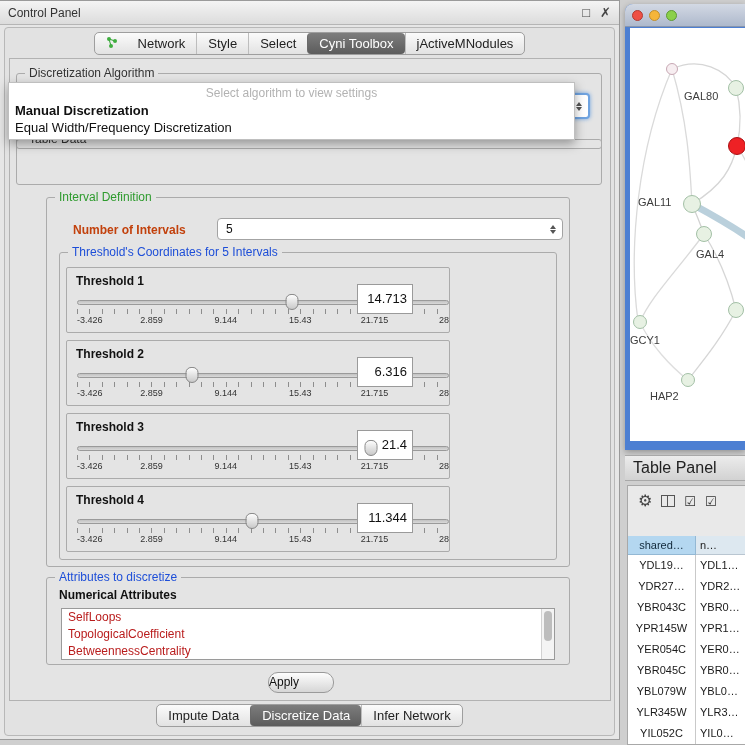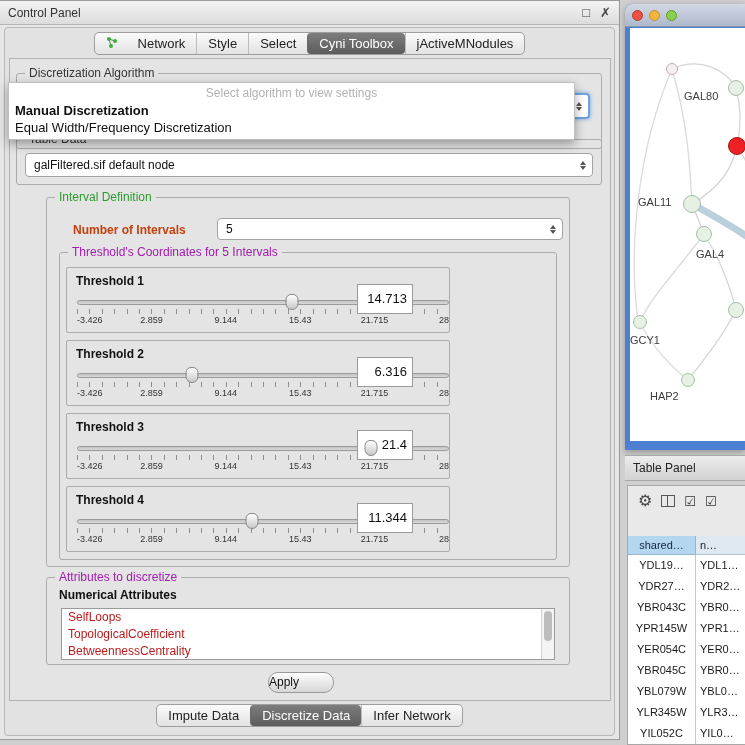--- a/index.html
+++ b/index.html
@@ -31,21 +31,21 @@
     border-left:1px solid #bdbdbd; cursor:default; white-space:nowrap; }
   .tab:first-child { border-left:none; }
   .tab.active { background:linear-gradient(#7d7d7d,#5c5c5c); color:#fff;
     border-left:1px solid #6a6a6a; border-radius:4px; }
 
   
   .group { position:absolute; border:1px solid #ababab; border-radius:3px; }
   .group-title { position:absolute; top:-8px; left:8px; background:#e4e4e4; padding:0 4px;
     font-size:12px; color:#333; white-space:nowrap; }
   .gt-green { color:#2e9b2e; }
-  .gt-blue  { color:#a21caf; }
+  .gt-blue  { color:#1d4ed8; }
 
   
   .combo { position:absolute; background:#fff; border:1px solid #a3a3a3; border-radius:4px;
     display:flex; align-items:center; font-size:12px; color:#111; padding-left:8px; }
   .combo.focused { border:2px solid #6fa3e0; box-shadow:0 0 4px #6fa3e0; }
   .combo-arrows { margin-left:auto; width:16px; display:flex; flex-direction:column;
     align-items:center; justify-content:center; gap:1px; padding-right:3px; }
   .arr-up { width:0; height:0; border:3px solid transparent; border-bottom:4px solid #555; }
   .arr-dn { width:0; height:0; border:3px solid transparent; border-top:4px solid #555; }
 
@@ -107,21 +107,21 @@
   .net-canvas { position:absolute; left:5px; top:24px; right:0; bottom:9px; background:#fff; overflow:hidden; }
   .net-canvas svg { position:absolute; left:0; top:0; }
   .net-node { position:absolute; border-radius:50%; border:1px solid #9bbfa0; }
   .net-label { position:absolute; font-size:11px; color:#3c3c3c;
     text-shadow:0 0 2px #fff; white-space:nowrap; }
 
   
   .tp-header { position:absolute; left:625px; top:455px; width:120px; height:26px;
     background:linear-gradient(#ececec,#d2d2d2); border-top:1px solid #a8a8a8;
     border-bottom:1px solid #a8a8a8; display:flex; align-items:center; padding-left:8px; }
-  .tp-title { font-size:12px; color:#222; }
+  .tp-title { font-size:16px; color:#222; }
   .tp-body { position:absolute; left:627px; top:485px; width:118px; height:260px;
     background:#e9e9e9; border:1px solid #a8a8a8; border-right:none; overflow:hidden; }
   .tp-toolbar { display:flex; align-items:center; gap:9px; height:30px; padding-left:10px; }
   .gear { font-size:16px; color:#444; line-height:16px; }
   .cols-icon { width:14px; height:12px; border:1px solid #555; background:
     linear-gradient(90deg, transparent 5px, #555 5px, #555 6px, transparent 6px); }
   .check-icon { font-size:13px; color:#333; line-height:13px; }
   .tp-table { position:absolute; left:0; right:0; top:50px; bottom:0; background:#fff; }
   .tp-row { display:flex; height:21px; }
   .tp-row.header { height:19px; }
@@ -194,27 +194,20 @@
     </div>
 
     <div class="popup">
       <div class="popup-hint">Select algorithm to view settings</div>
       <div class="popup-item bold">Manual Discretization</div>
       <div class="popup-item">Equal Width/Frequency Discretization</div>
     </div>
 
     <div class="group" style="left:16px; top:138px; width:586px; height:46px;">
       <span class="group-title">Table Data</span>
-      <div class="combo" style="left:8px; top:13px; width:568px; height:24px;">
-        <span>galFiltered.sif default node</span>
-        <span class="combo-arrows">
-          <span class="arr-up"></span>
-            <span class="arr-dn"></span>
-        </span>
-      </div>
     </div>
 
     <div class="group" style="left:46px; top:196px; width:524px; height:370px;">
       <span class="group-title gt-green">Interval Definition</span>
 
       <div style="position:absolute; left:26px; top:25px; font-size:12px; font-weight:bold; color:#c2410c;">Number of Intervals</div>
       <div class="combo" style="left:170px; top:20px; width:346px; height:22px;">
         <span>5</span>
         <span class="combo-arrows">
           <span class="arr-up"></span>

